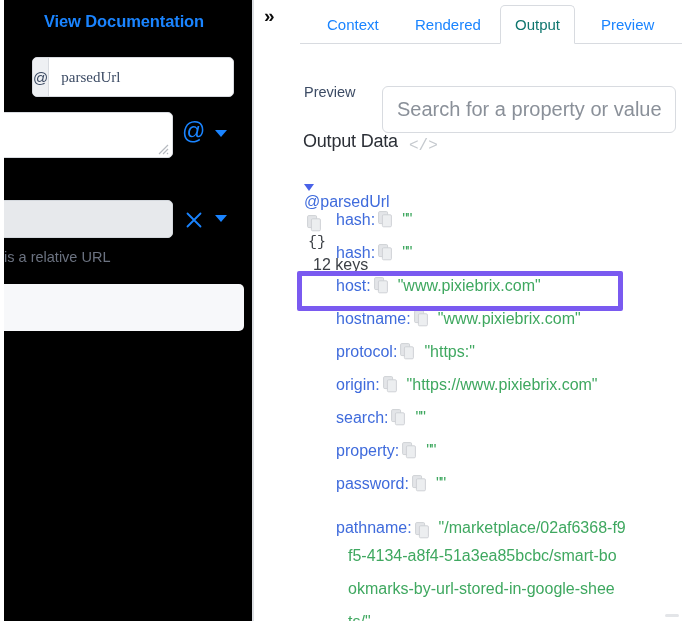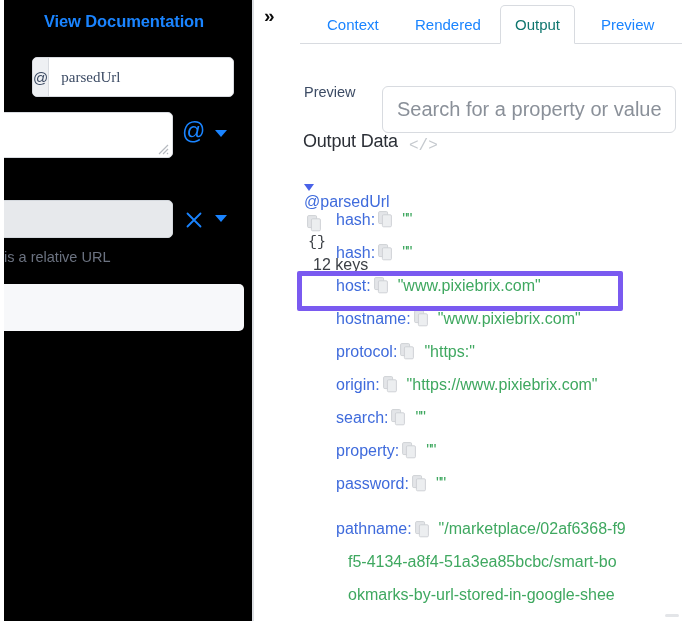--- a/index.html
+++ b/index.html
@@ -285,21 +285,21 @@
   }
   .tree-value.empty { letter-spacing: -1px; }
 
   
   .tree-row.wrapped {
     height: auto;
     display: block;
     padding-left: 36px;
   }
   .tree-row.wrapped .inline-head {
-    display: flex; align-items: center; margin-top: 6px;
+    display: flex; align-items: flex-end;
   }
   .wrap-line {
     color: #3fa860;
     padding-left: 12px;
     line-height: 33px;
     font-size: 16px;
     white-space: nowrap;
   }
 
   

